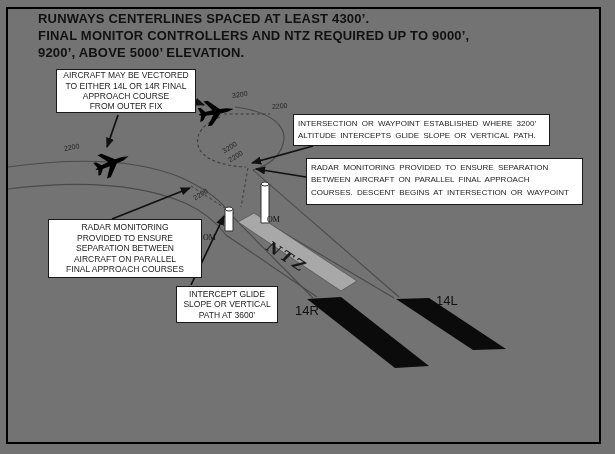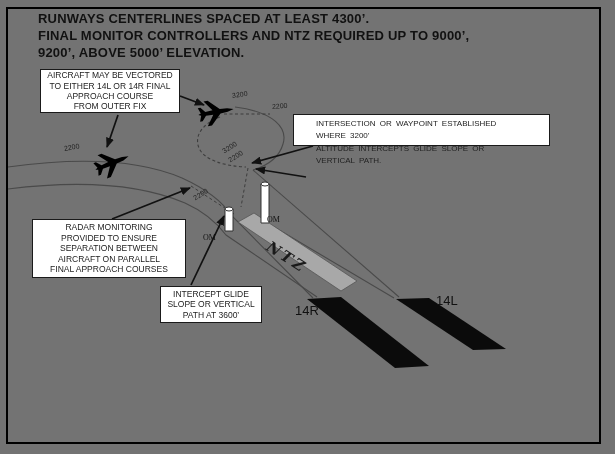--- a/index.html
+++ b/index.html
@@ -3,22 +3,22 @@
 <meta charset="utf-8">
 <style>
   html,body{margin:0;padding:0;background:#fff;}
   #stage{position:relative;width:615px;height:454px;background:#737373;overflow:hidden;
          font-family:"Liberation Sans",sans-serif;color:#111;}
   #frame{position:absolute;left:6px;top:7px;width:595px;height:437px;border:2px solid #000;box-sizing:border-box;}
   #diagram-svg{position:absolute;left:0;top:0;width:615px;height:454px;}
   .hdr{position:absolute;left:38px;font-weight:700;font-size:13px;letter-spacing:.2px;white-space:nowrap;}
   .callout{position:absolute;border:1.6px solid #1a1a1a;background:#fff;box-sizing:border-box;
            font-size:8.5px;line-height:10.4px;white-space:pre-line;color:#222;}
-  .c-center{text-align:center;display:flex;align-items:center;justify-content:center;}
-  .c-left{text-align:left;padding:3px 22px;font-size:8px;line-height:12.4px;word-spacing:2px;}
+  .c-center{text-align:center;display:flex;align-items:center;justify-content:center;margin-left:16px;}
+  .c-left{text-align:left;padding:3px 4px;font-size:8px;line-height:12.4px;word-spacing:2px;}
   .lbl{position:absolute;font-size:7px;color:#222;white-space:nowrap;transform-origin:left center;}
   .lbl-om{font-size:8px;color:#111;font-family:Liberation Serif, serif;}
   .lbl-rwy{font-size:13px;color:#111;}
   #ntz-label{position:absolute;left:268px;top:236px;font-family:"DejaVu Serif",serif;
              font-style:italic;font-weight:700;font-size:15px;letter-spacing:3px;
              transform:rotate(33deg);transform-origin:left center;color:#1a1a1a;}
 </style>
 </head>
 <body>
 
@@ -77,20 +77,23 @@
     <use href="#plane" fill="#000" transform="translate(216,112) rotate(-10) scale(1.05)"></use>
     <use href="#plane" fill="#000" transform="translate(112,163) rotate(-22) scale(1.05)"></use>
   </svg>
 
   <div class="callout c-center" style="left:40px;top:69px;width:140px;height:44px">AIRCRAFT MAY BE VECTORED
 TO EITHER 14L OR 14R FINAL
 APPROACH COURSE
 FROM OUTER FIX</div>
   <div class="callout c-left" style="left:293px;top:114px;width:257px;height:32px">INTERSECTION OR WAYPOINT ESTABLISHED WHERE 3200’
 ALTITUDE INTERCEPTS GLIDE SLOPE OR VERTICAL PATH.</div>
+  <div class="callout c-left" style="left:306px;top:158px;width:277px;height:47px">RADAR MONITORING PROVIDED TO ENSURE SEPARATION
+BETWEEN AIRCRAFT ON PARALLEL FINAL APPROACH
+COURSES. DESCENT BEGINS AT INTERSECTION OR WAYPOINT</div>
   <div class="callout c-center" style="left:32px;top:219px;width:154px;height:59px">RADAR MONITORING
 PROVIDED TO ENSURE
 SEPARATION BETWEEN
 AIRCRAFT ON PARALLEL
 FINAL APPROACH COURSES</div>
   <div class="callout c-center" style="left:160px;top:286px;width:102px;height:37px">INTERCEPT GLIDE
 SLOPE OR VERTICAL
 PATH AT 3600’</div>
 
   <div class="lbl" style="left:232px;top:92px;transform:rotate(-8deg)">3200</div>

